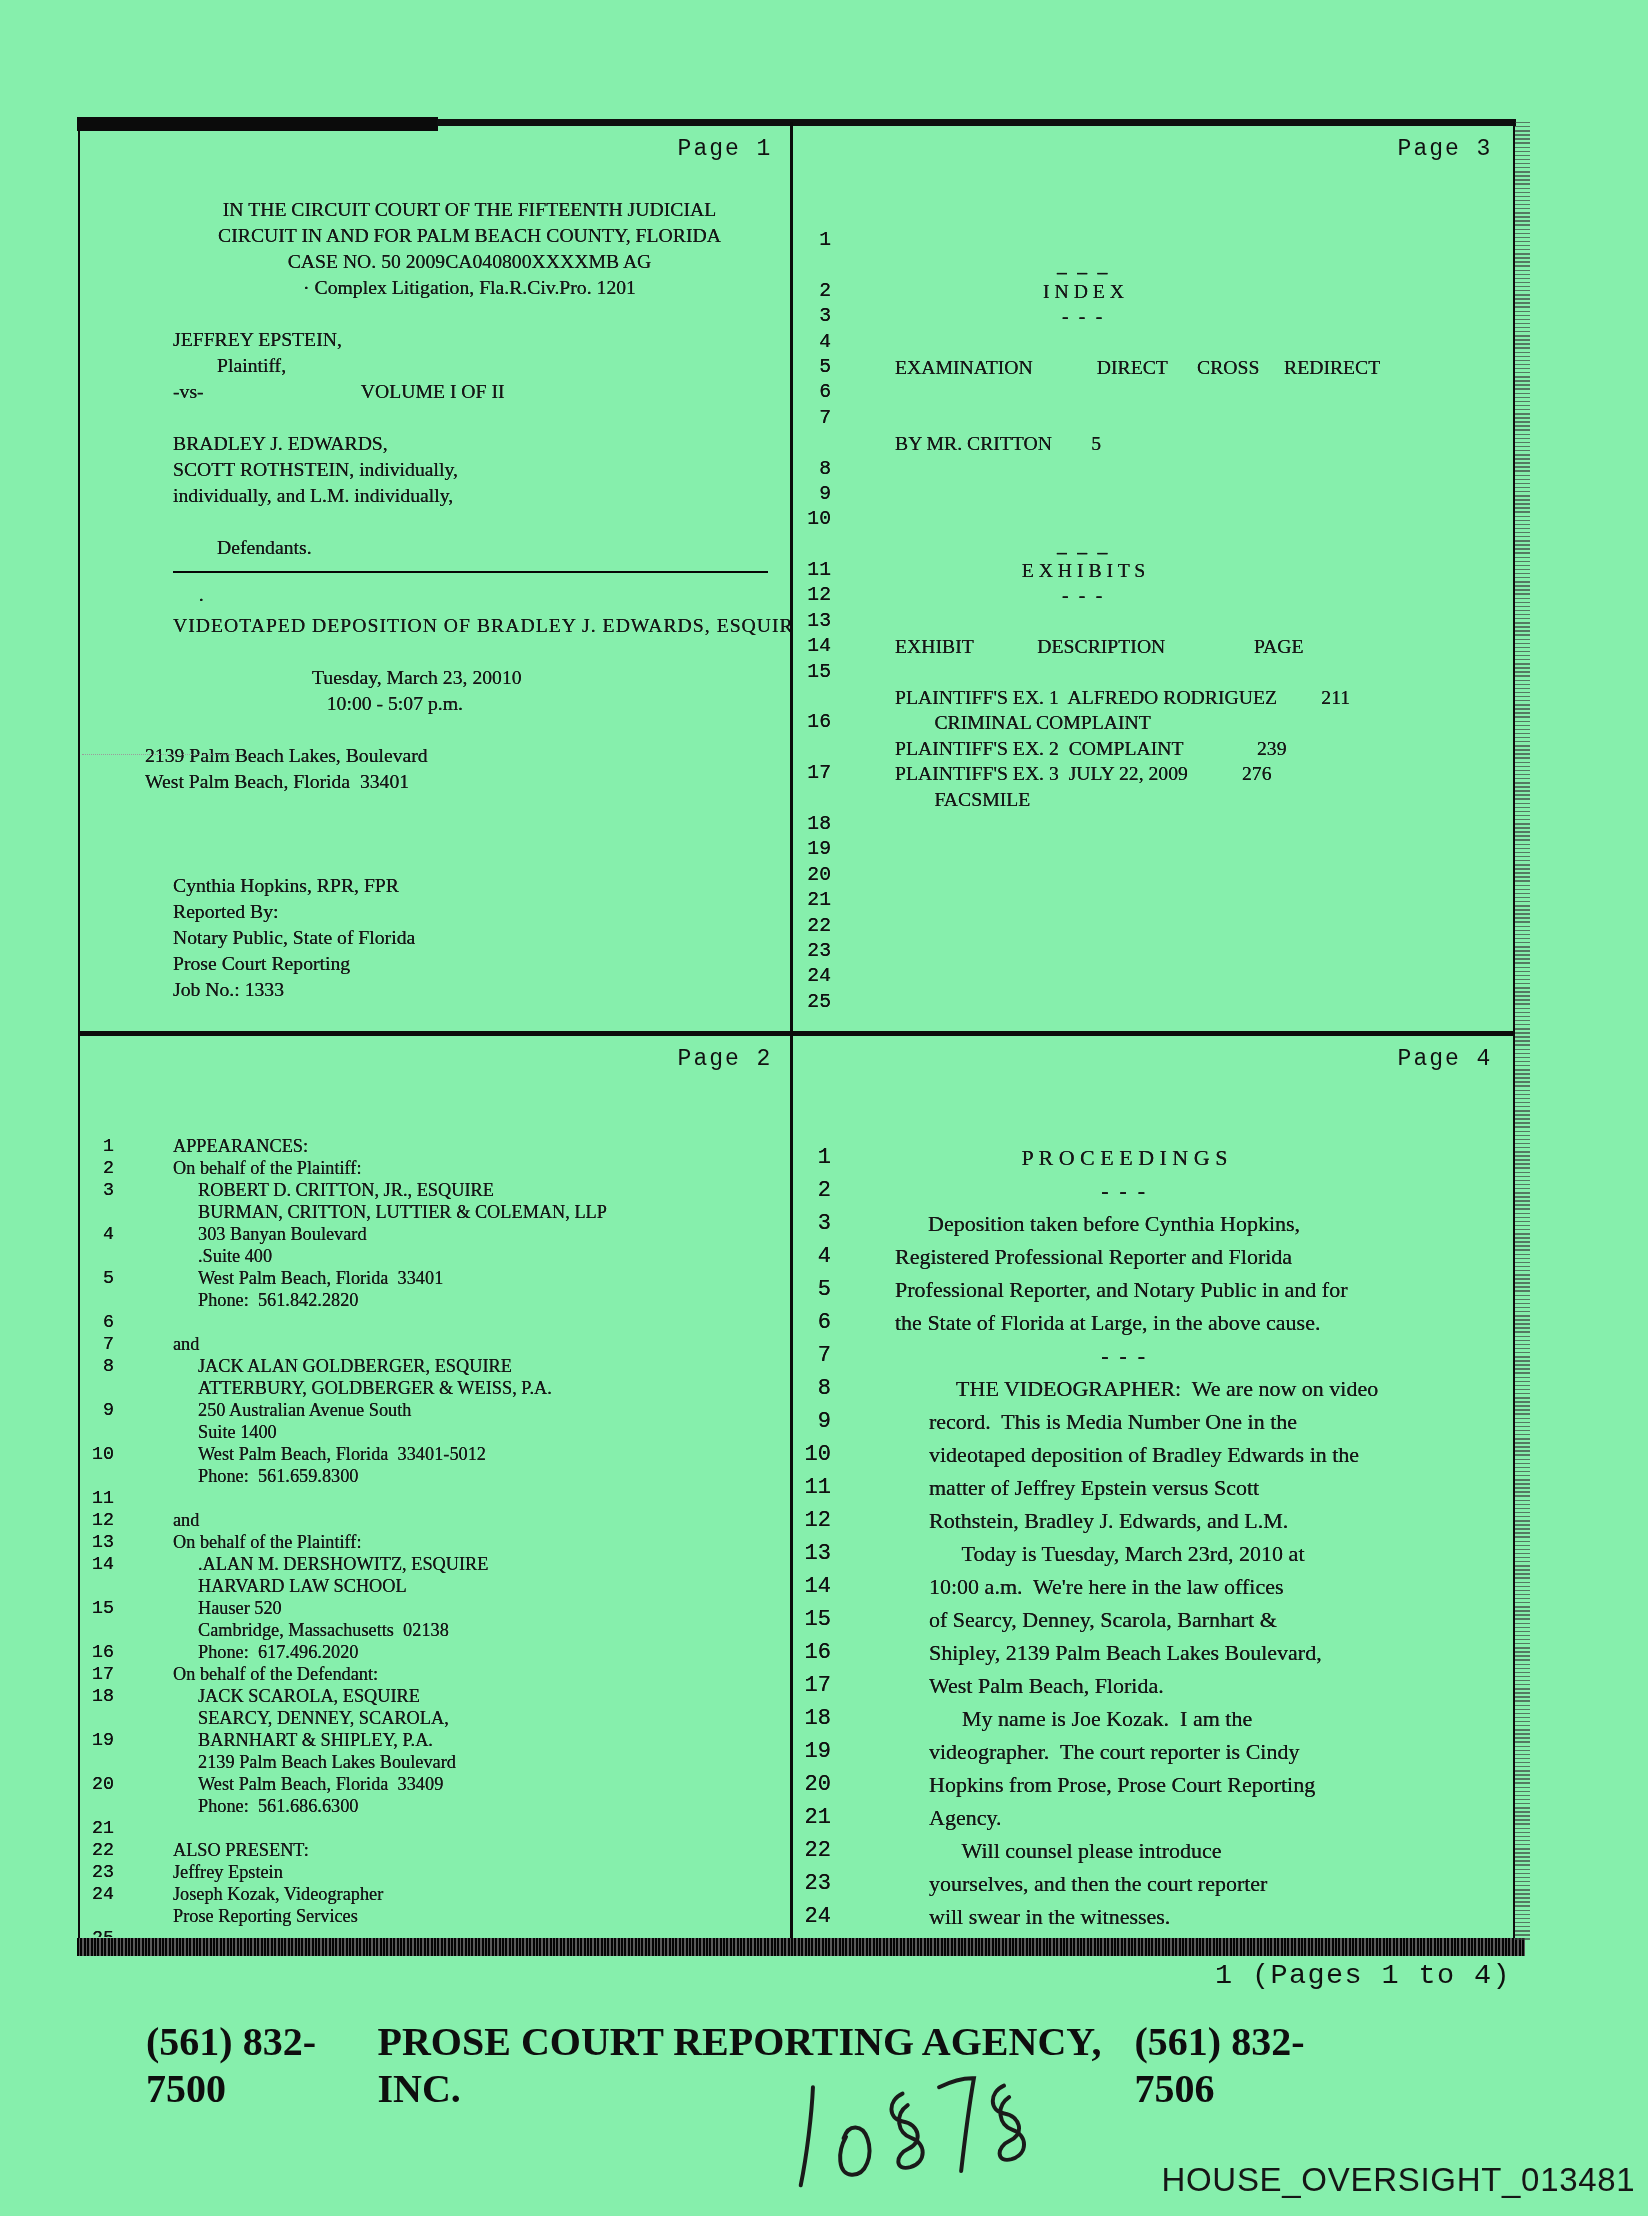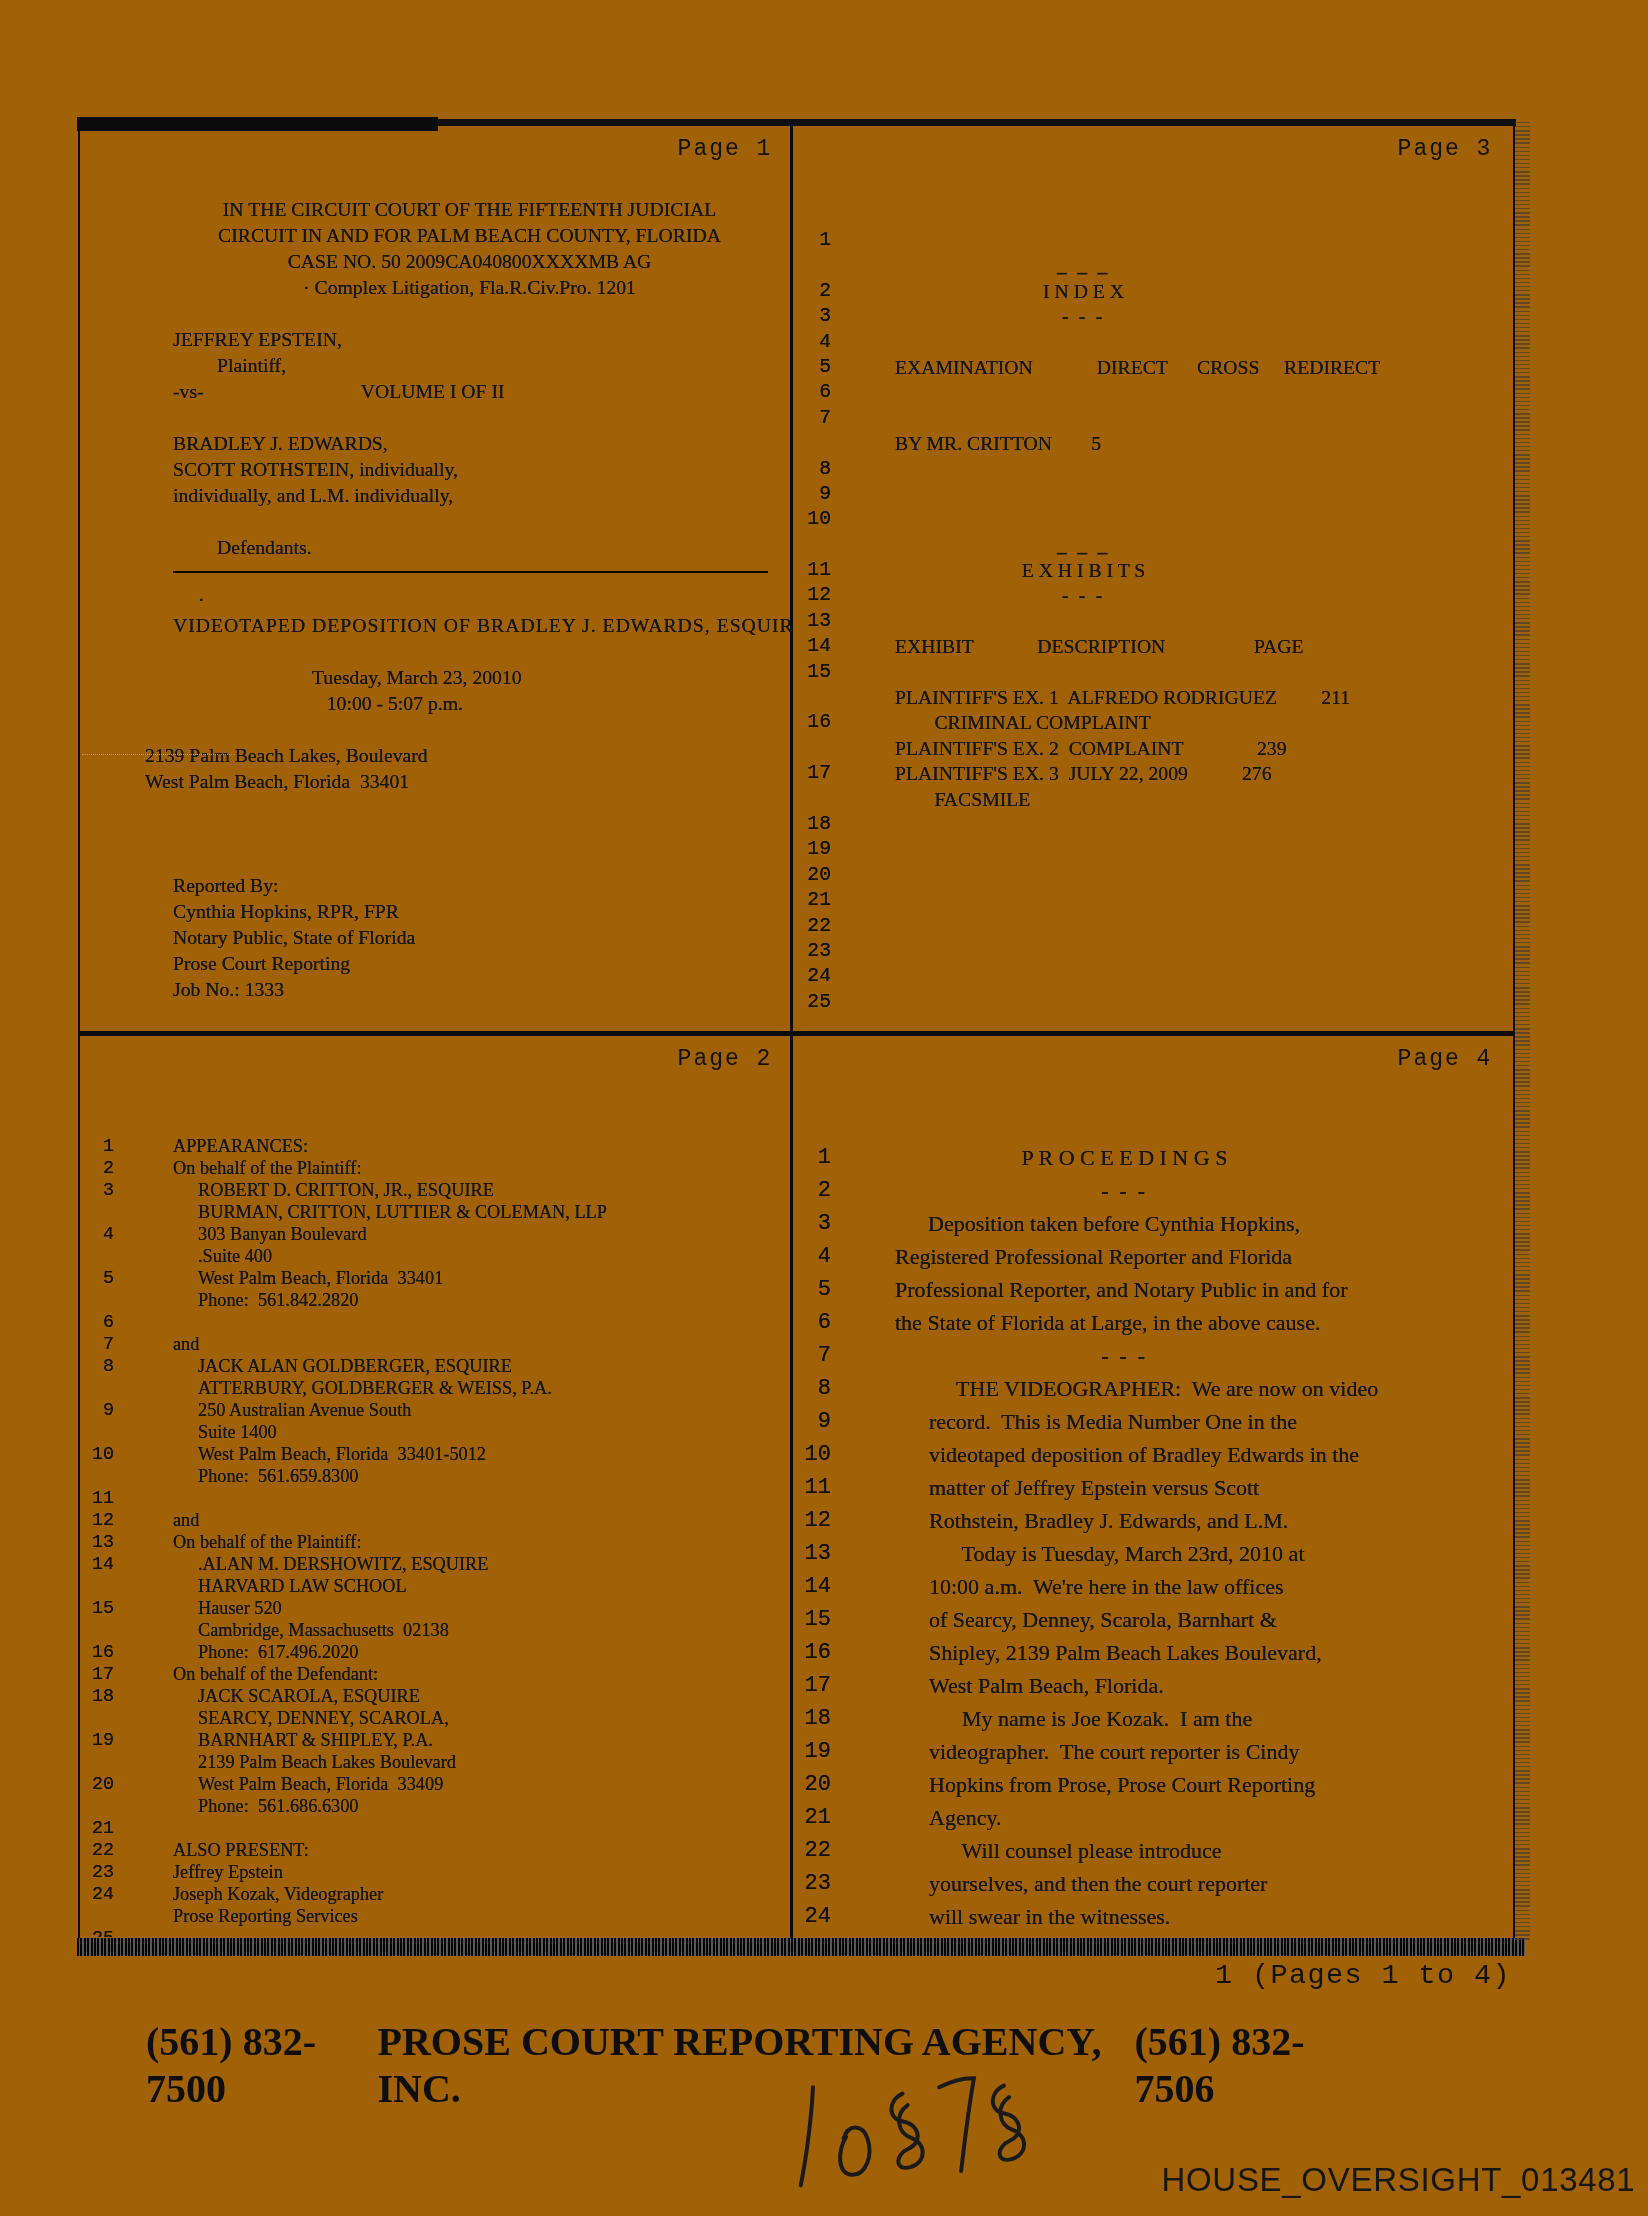--- a/index.html
+++ b/index.html
@@ -1,17 +1,17 @@
 <!DOCTYPE html>
 <html style="font-size:11px"><head>
 <meta charset="utf-8">
 <style>
   html,body{margin:0;padding:0;background:#ffffff;}
   body{width:1649px;height:2216px;position:relative;font-family:"Liberation Serif",serif;color:#161616;}
-  #canvas{position:absolute;inset:0;background:#a16207;overflow:hidden;}
+  #canvas{position:absolute;inset:0;background:#86efac;overflow:hidden;}
 
   
   .deco{position:absolute;}
   #topbar-a{left:77px;top:117px;width:361px;height:13.6px;background:#0b0b0b;}
   #topbar-b{left:437px;top:119px;width:1079px;height:6.8px;background:#0f0f0f;}
   #frame{left:78px;top:122px;width:1433px;height:1818px;border-left:2.7px solid #0c0c0c;border-right:2.7px solid #0c0c0c;}
   #vdiv{left:790px;top:122px;width:3.4px;height:1818px;background:#0c0c0c;}
   #hdiv{left:78px;top:1031px;width:1435px;height:4.7px;background:#0c0c0c;}
   #botband{left:77px;top:1938px;width:1448px;height:17.6px;background:repeating-linear-gradient(90deg,#050505 0 2px,#5a5a5a 2px 3.4px);}
   #noise{left:1515px;top:122px;width:15px;height:1820px;background:repeating-linear-gradient(180deg,#3a3a3a 0 1.4px,transparent 1.4px 4.1px);opacity:.65;}
@@ -150,24 +150,24 @@
         <div class="row ">
           <span class="tx"></span>
         </div>
         <div class="row ">
           <span class="tx"></span>
         </div>
         <div class="row ">
           <span class="tx"></span>
         </div>
         <div class="row p0">
+          <span class="tx">Cynthia Hopkins, RPR, FPR</span>
+        </div>
+        <div class="row p0">
           <span class="tx">Reported By:</span>
-        </div>
-        <div class="row p0">
-          <span class="tx">Cynthia Hopkins, RPR, FPR</span>
         </div>
         <div class="row p0">
           <span class="tx">Notary Public, State of Florida</span>
         </div>
         <div class="row p0">
           <span class="tx">Prose Court Reporting</span>
         </div>
         <div class="row p0">
           <span class="tx">Job No.: 1333</span>
         </div>

